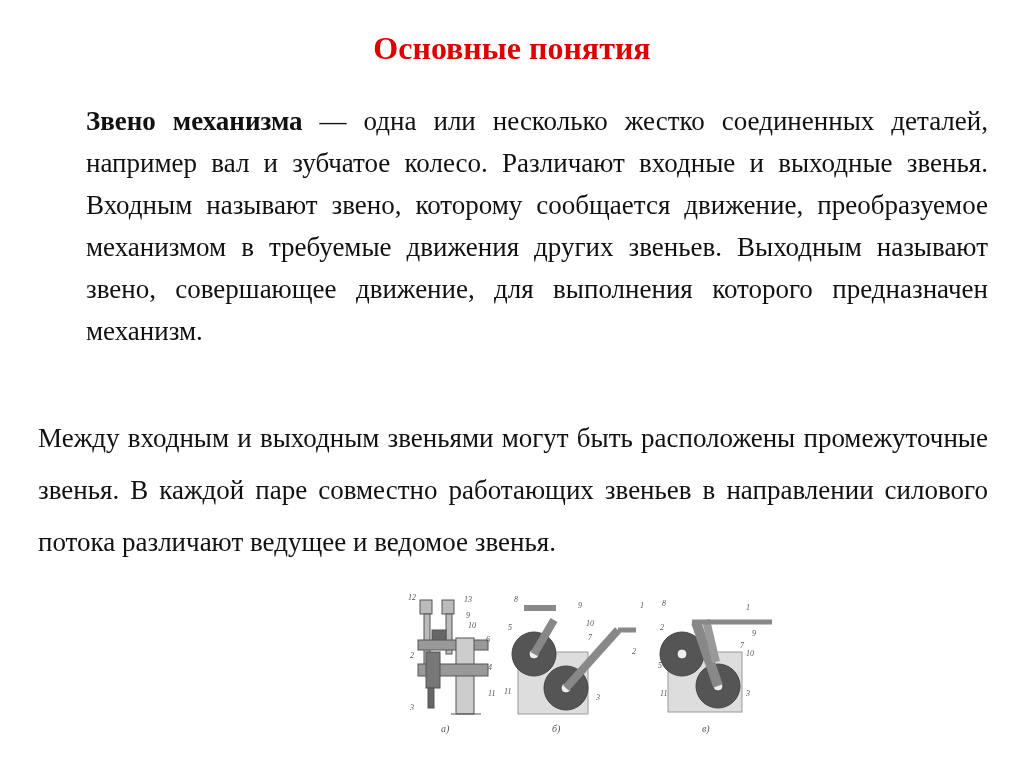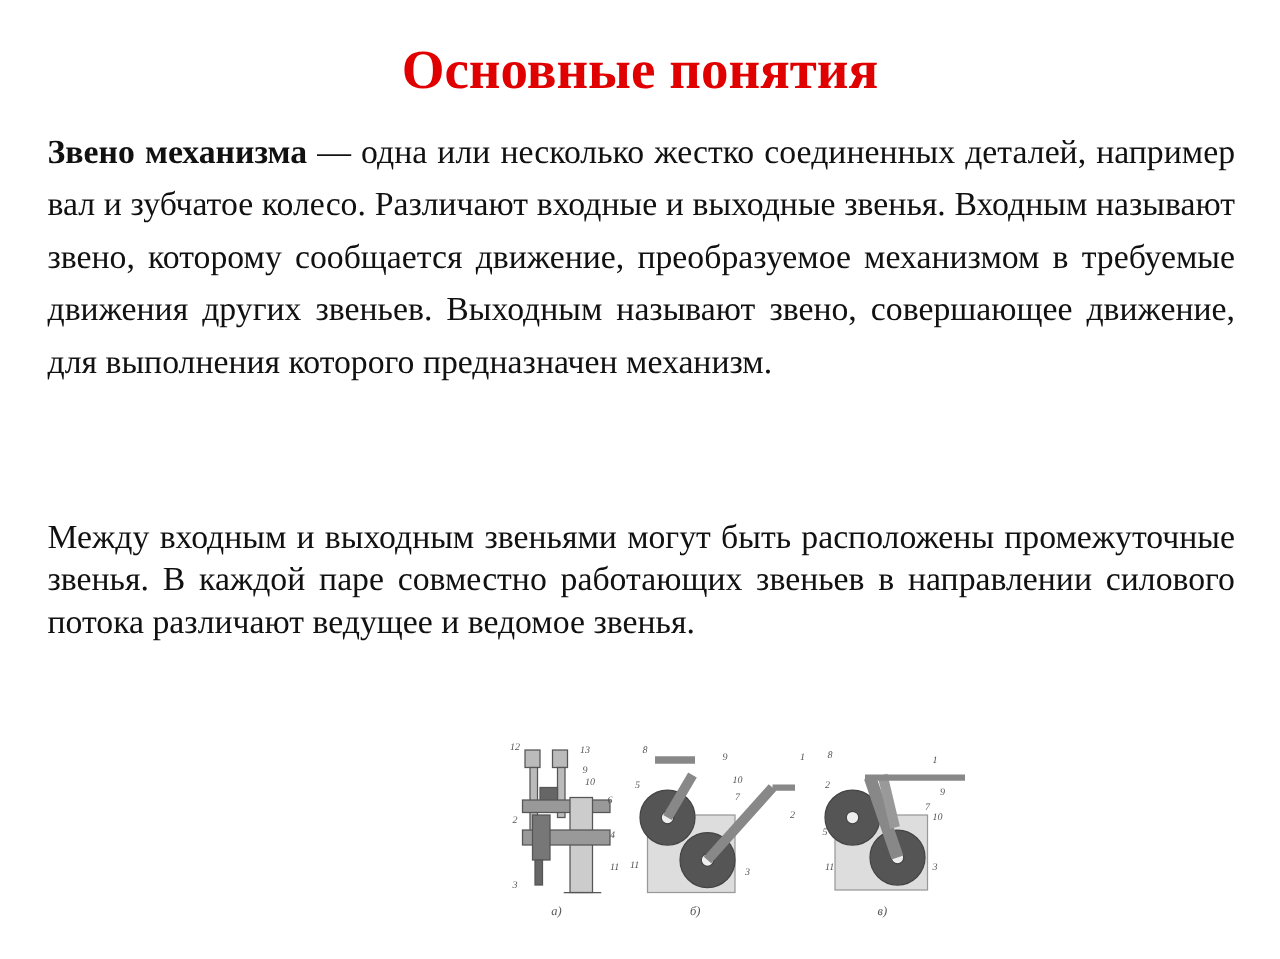--- a/index.html
+++ b/index.html
@@ -1,40 +1,40 @@
 <!DOCTYPE html>
 <html><head>
 <meta charset="utf-8">
 <style>
   html, body { margin:0; padding:0; }
   body { width:1024px; height:767px; background:#ffffff; position:relative; overflow:hidden;
          font-family:"Liberation Serif","DejaVu Serif",serif; color:#111; }
   .title { position:absolute; top:30px; left:0; width:1024px; text-align:center;
-           font-size:44px; font-weight:bold; color:#e00000; }
+           font-size:32px; font-weight:bold; color:#e00000; }
   .body-text { position:absolute; left:38px; width:950px; font-size:27px; line-height:40px; }
   .p { margin:0; text-align:justify; }
   .p1 { top:100px; }
   .p2 { top:412px; }
   b { font-weight:bold; }
   .figs { position:absolute; top:592px; left:396px; width:380px; height:150px; }
   svg text { font-family:"Liberation Serif",serif; font-style:italic; }
 </style>
 </head>
 <body>
 
 <div class="title">Основные понятия</div>
 
 <div class="body-text p1">
-  <p class="p" style="line-height:42px;">
+  <p class="p" style="line-height:42px;margin-left:48px;">
     <b>Звено механизма</b><span> — одна или несколько жестко соединенных деталей, например вал и зубчатое колесо. Различают входные и выходные звенья. Входным называют звено, которому сообщается движение, преобразуемое механизмом в требуемые движения других звеньев. Выходным называют звено, совершающее движение, для выполнения которого предназначен механизм.</span>
   </p>
 </div>
 
 <div class="body-text p2">
-  <p class="p" style="line-height:34px;">Между входным и выходным звеньями могут быть расположены промежуточные звенья. В каждой паре совместно работающих звеньев в направлении силового потока различают ведущее и ведомое звенья.</p>
+  <p class="p" style="line-height:52px;">Между входным и выходным звеньями могут быть расположены промежуточные звенья. В каждой паре совместно работающих звеньев в направлении силового потока различают ведущее и ведомое звенья.</p>
 </div>
 
 <div class="figs">
   <svg width="380" height="150" viewBox="0 0 380 150">
 
     <g stroke="#555" fill="#bbb">
       <rect x="24" y="8" width="12" height="14"></rect>
       <rect x="46" y="8" width="12" height="14"></rect>
       <rect x="28" y="22" width="6" height="60"></rect>
       <rect x="50" y="22" width="6" height="40"></rect>

